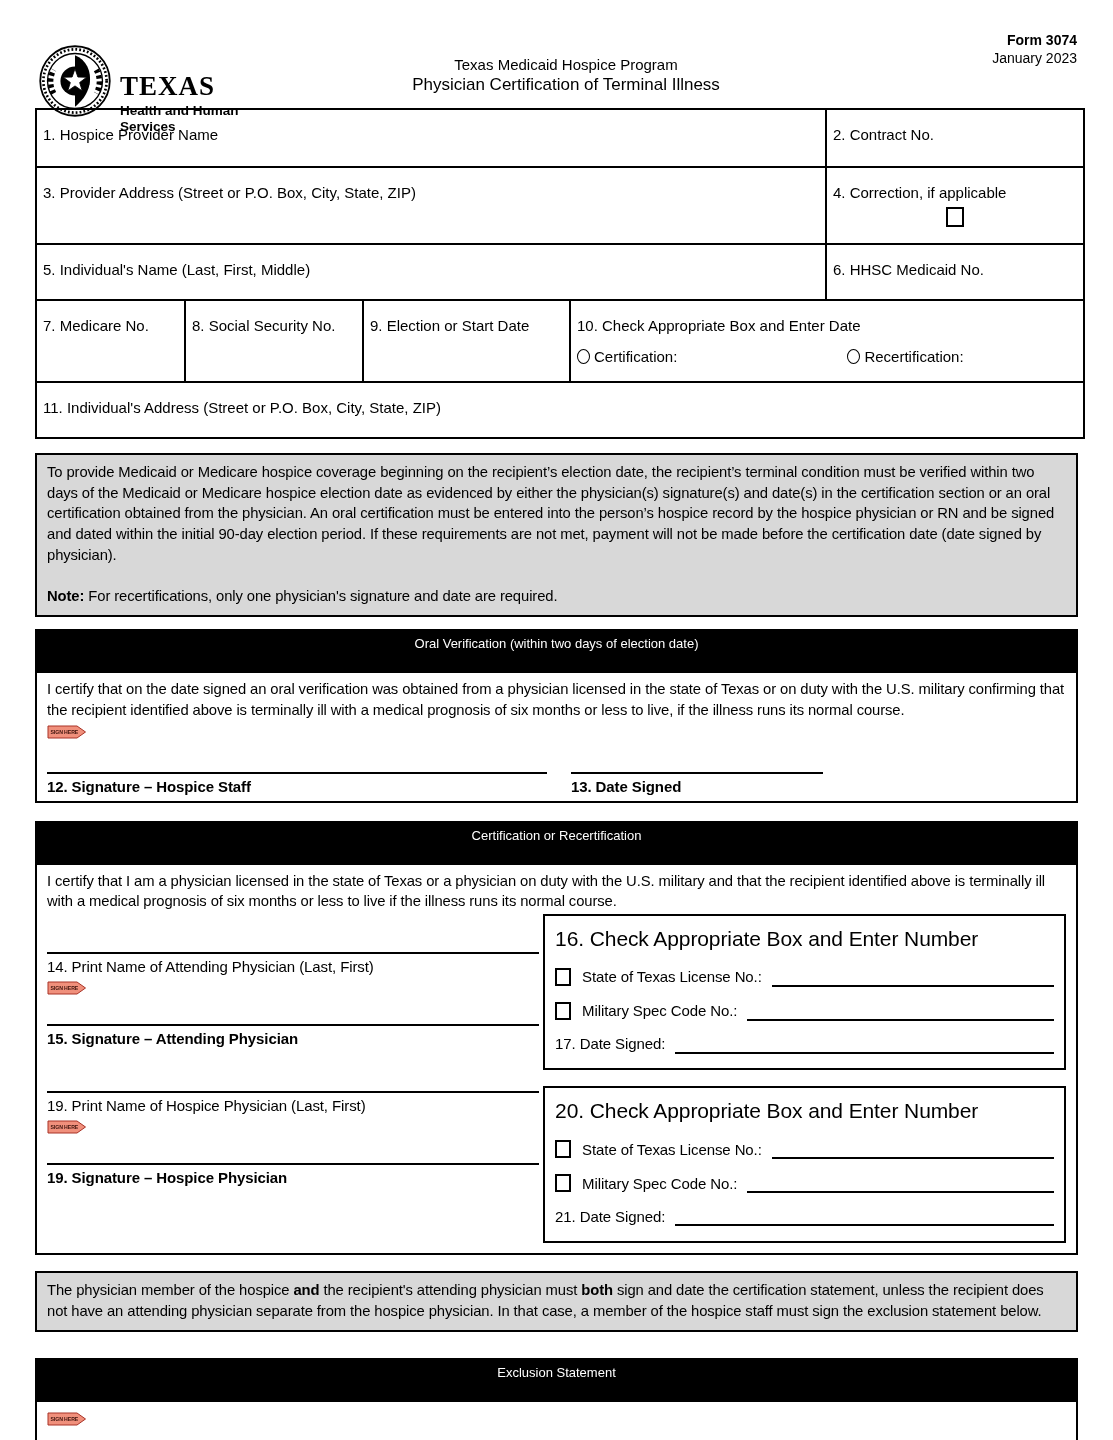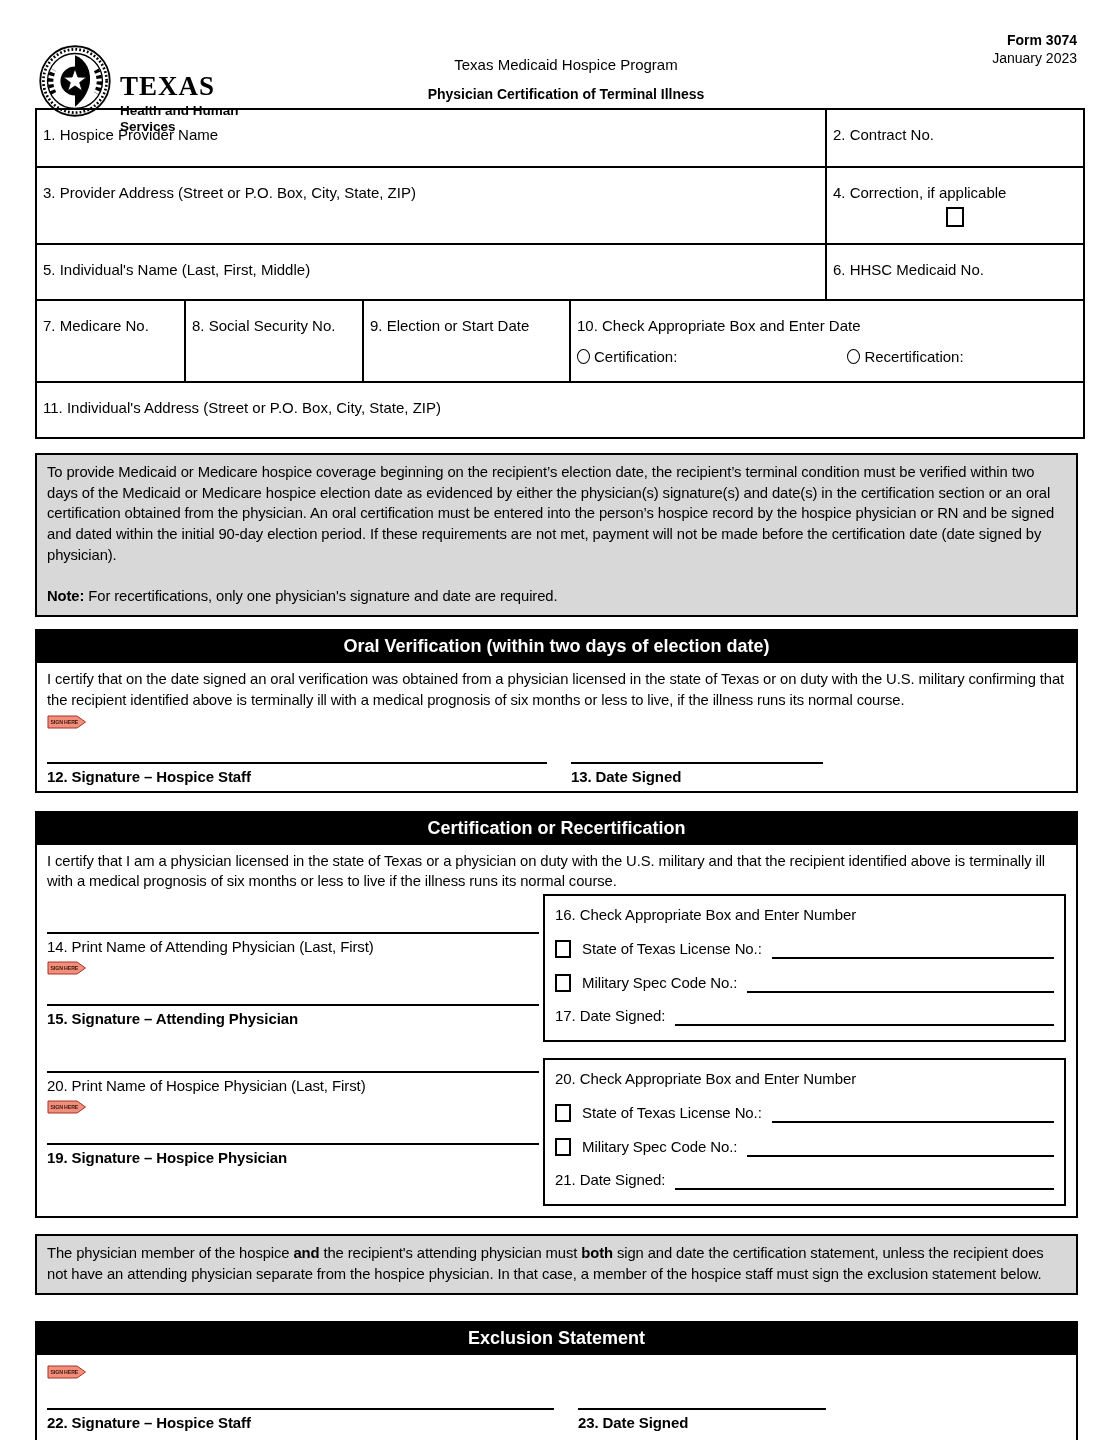--- a/index.html
+++ b/index.html
@@ -14,21 +14,21 @@
   }
   
   .header { position: relative; height: 106px; }
   .logo { position:absolute; left:38px; top:28px; display:flex; align-items:center; }
   .logo svg { display:block; }
   .logo-text { margin-left:8px; line-height:1; }
   .logo-texas { font-family:"Liberation Serif", serif; font-size:27px; letter-spacing:1px; font-weight:600;margin-top:45px; }
   .logo-sub { font-size:13.5px; font-weight:bold; line-height:1.15; margin-top:3px; }
   .head-center { position:absolute; left:0; right:0; top:56px; text-align:center;padding-left:19px; }
   .head-program { font-size:15px; }
-  .head-title { font-size:14px; font-weight:bold; margin-top:13px; }
+  .head-title { font-size:17px; font-weight:normal; margin-top:2px; }
   .head-right { position:absolute; right:36px; top:32px; text-align:right; }
   .head-form { font-size:14px; font-weight:bold; }
   .head-date { font-size:14px; margin-top:2px; }
 
   
   table.fields { border-collapse:collapse; margin:2px 35px 0 35px; width:1048px; table-layout:fixed; }
   table.fields td { border:2px solid #000; vertical-align:top; padding:16px 6px; font-size:15px;margin-top:44px; }
   td.h58 { height:58px; } td.h62 { height:62px; } td.h60 { height:56px; }
   .corr-box { width:18px; height:20px; border:2px solid #000; margin:6px auto 0 auto; }
   .box10 { padding:4px 6px; }
@@ -39,21 +39,21 @@
 
   
   .graybox {
     margin:14px 35px 0 35px; border:2px solid #000; background:#d8d8d8;
     padding:7px 10px 9px 10px; font-size:14.8px; line-height:1.4; letter-spacing:-0.1px;
   }
   .graybox .notep { margin-top:20px; }
 
   
   .section { margin:12px 35px 0 35px; border:2px solid #000; }
-  .sec-head { background:#000; color:#fff; font-weight:bold; text-align:center; font-size:18px; padding:5px 0 6px 0; }
+  .sec-head { background:#000; color:#fff; font-weight:normal; text-align:center; font-size:13px; padding:5px 0 22px 0; }
   .sec-body { padding:6px 10px 4px 10px; font-size:14.8px; line-height:1.4; letter-spacing:-0.1px; }
 
   
   .flag { margin-top:3px; height:14px; }
 
   
   .sigrow { display:flex; margin-top:34px; }
   .sigcol1 { width:500px; }
   .sigcol2 { width:252px; margin-left:24px; }
   .rule { border-top:2px solid #000; height:0; }
@@ -62,21 +62,21 @@
   
   .cert-cols { display:flex; margin-top:2px; }
   .cert-left { width:500px; }
   .cert-right { width:527px; margin-left:auto; }
   .blk-rule { border-top:2px solid #000; height:0; width:492px; }
   .plain-lbl { font-size:15px; padding-top:2px; }
   .mt38 { margin-top:38px; } .mt30 { margin-top:30px; } .mt42 { margin-top:42px; }
 
   .numbox { border:2px solid #000; padding:8px 10px 14px 10px; }
   .numbox + .numbox { margin-top:16px; }
-  .numbox-title { font-size:15px; }
+  .numbox-title { font-size:21px; }
   .checkrow { display:flex; align-items:center; margin-top:13px; }
   .cb { width:16px; height:18px; border:2px solid #000; flex:0 0 auto; margin-right:11px; }
   .cr-lab { font-size:15px; white-space:nowrap; }
   .uline { flex:1; border-bottom:2px solid #000; margin-left:10px; position:relative; top:9px; }
   .daterow { display:flex; align-items:center; margin-top:12px; }
 </style>
 </head>
 <body>
 
 <div class="page">
@@ -203,21 +203,21 @@
                 <text x="3.5" y="9" font-size="5.2" font-weight="bold" fill="#3d120c">SIGN HERE</text>
               </svg>
             </div>
           </div>
           <div class="mt30">
             <div class="blk-rule"></div>
             <div class="siglbl">15. Signature – Attending Physician</div>
           </div>
           <div class="mt42">
             <div class="blk-rule"></div>
-            <div class="plain-lbl">20. Print Name of Hospice Physician (Last, First)</div>
+            <div class="plain-lbl">19. Print Name of Hospice Physician (Last, First)</div>
             <div class="flag">
               <svg width="40" height="14" viewBox="0 0 40 14">
                 <path d="M1,1 H30 L38.5,7 L30,13 H1 Z" fill="#f0907c" stroke="#a93226" stroke-width="1"></path>
                 <text x="3.5" y="9" font-size="5.2" font-weight="bold" fill="#3d120c">SIGN HERE</text>
               </svg>
             </div>
           </div>
           <div class="mt30">
             <div class="blk-rule"></div>
             <div class="siglbl">19. Signature – Hospice Physician</div>

